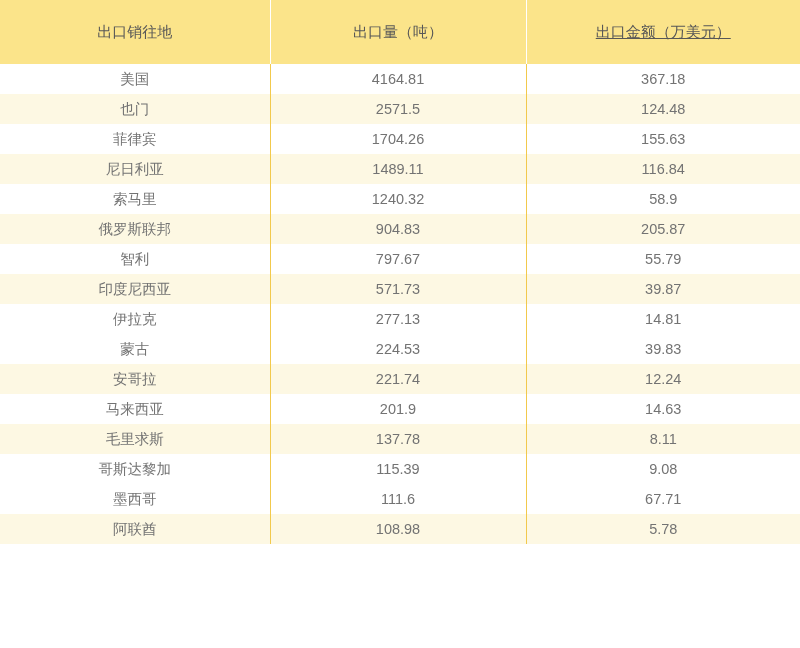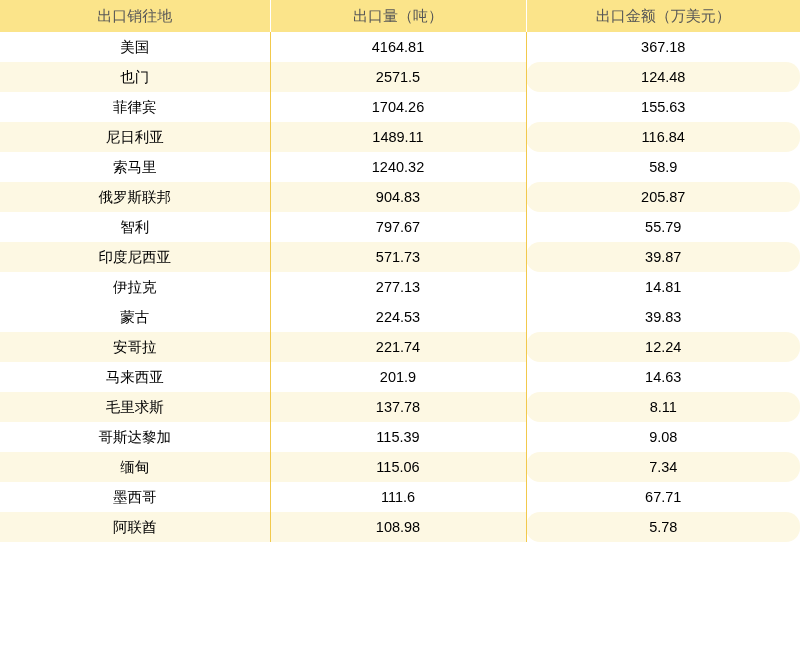--- a/index.html
+++ b/index.html
@@ -28,41 +28,41 @@
   table.export-table col.c1 { width: 256px; }
   table.export-table col.c2 { width: 274px; }
 
   table.export-table thead th {
     background: #fbe48a;
     color: #575757;
     font-weight: normal;
     font-size: 15px;
     height: 32px;
     line-height: 32px;
-    padding: 0;
+    padding: 16px;
     text-align: center;
     border-right: 1px solid #ffffff;
   }
   table.export-table thead th:last-child {
     border-right: none;
+    text-decoration: underline;
   }
   table.export-table tbody td {
     height: 30px;
     line-height: 30px;
     font-size: 14.5px;
     text-align: center;
     padding: 0;
     border-right: 1px solid #f2c94c;
-    color: #000000;
+    color: #737373;
     white-space: nowrap;
     overflow: hidden;
   }
   table.export-table tbody td:last-child {
     border-right: none;
-    border-radius: 14px;
   }
   table.export-table tbody tr.odd td {
     background: #ffffff;
   }
   table.export-table tbody tr.even td {
     background: #fdf8e3;
   }
 </style>
 </head>
 <body>
@@ -145,25 +145,20 @@
         <tr class="even">
           <td>毛里求斯</td>
           <td>137.78</td>
           <td>8.11</td>
         </tr>
         <tr class="odd">
           <td>哥斯达黎加</td>
           <td>115.39</td>
           <td>9.08</td>
         </tr>
-        <tr class="even">
-          <td>缅甸</td>
-          <td>115.06</td>
-          <td>7.34</td>
-        </tr>
         <tr class="odd">
           <td>墨西哥</td>
           <td>111.6</td>
           <td>67.71</td>
         </tr>
         <tr class="even">
           <td>阿联酋</td>
           <td>108.98</td>
           <td>5.78</td>
         </tr>

